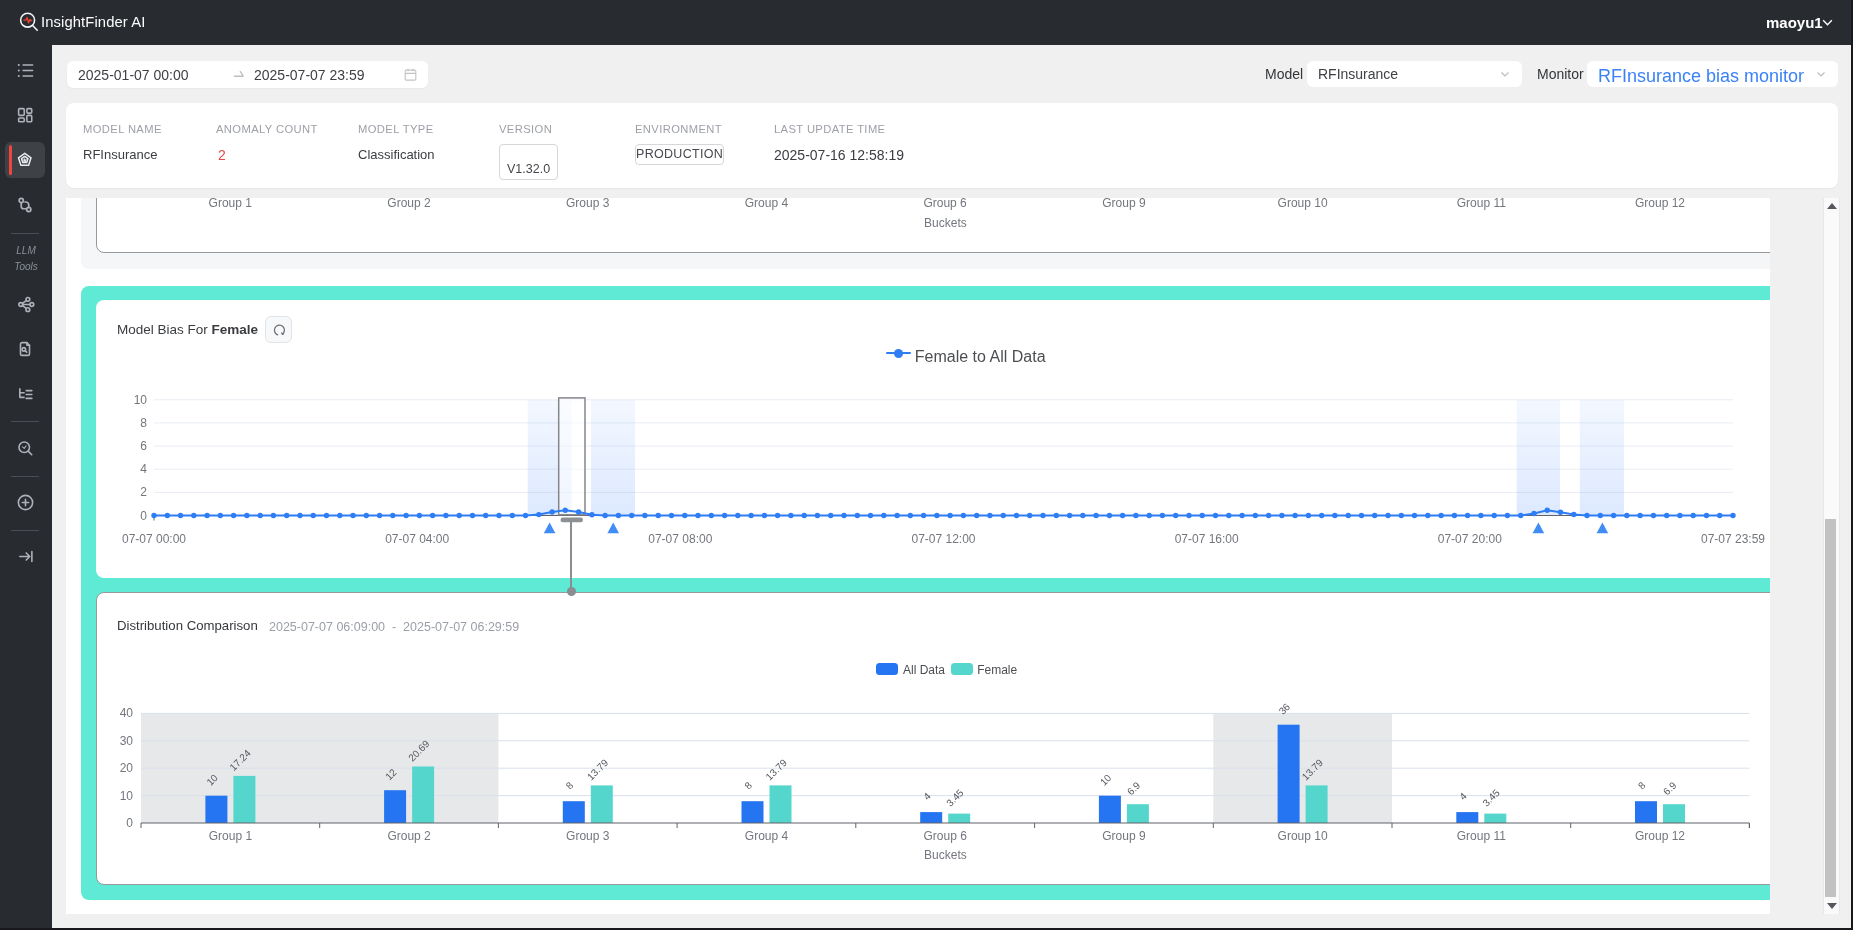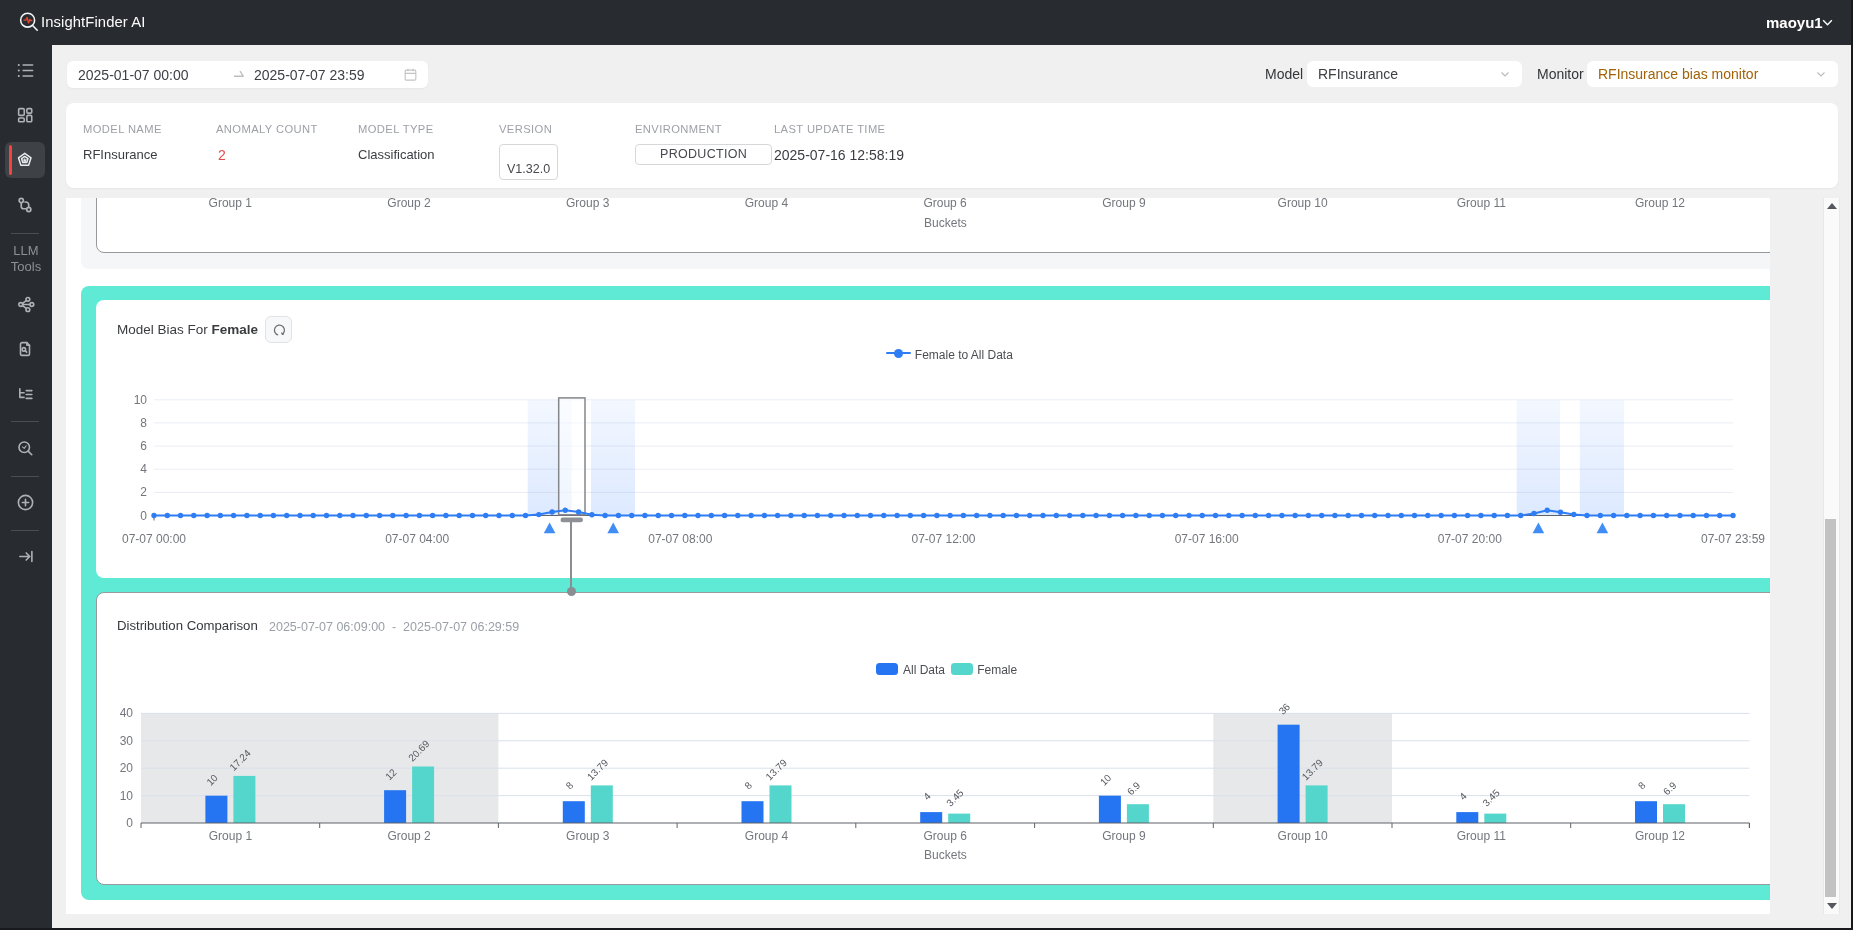--- a/index.html
+++ b/index.html
@@ -73,21 +73,21 @@
       <circle cx="12" cy="12" r="9"></circle>
       <path d="M12 8 v8 M8 12 h8"></path>
     </svg>
     <svg width="17" height="17" viewBox="0 0 24 24" fill="none" stroke="#aeb2b8" stroke-width="2.26" stroke-linecap="round" stroke-linejoin="round" style="position:absolute;left:16.5px;top:502.5px">
       <path d="M4 12 h13 M13 7 l5 5 -5 5 M21 5 v14"></path>
     </svg>
   <div style="position:absolute;left:11px;top:188px;width:28px;height:1px;background:#4a4e54"></div>
     <div style="position:absolute;left:11px;top:376px;width:28px;height:1px;background:#4a4e54"></div>
     <div style="position:absolute;left:11px;top:431px;width:28px;height:1px;background:#4a4e54"></div>
     <div style="position:absolute;left:11px;top:485px;width:28px;height:1px;background:#4a4e54"></div>
-  <div class="abs" style="left:0;top:198px;width:52px;text-align:center;color:#8b9097;font-size:13px;line-height:16px">LLM<br>Tools</div>
+  <div class="abs" style="left:0;top:198px;width:52px;text-align:center;color:#8b9097;font-size:10px;font-style:italic;line-height:16px">LLM<br>Tools</div>
 </div>
 
 <div class="abs" style="left:1851px;top:0;width:2px;height:930px;background:#17191c"></div>
 <div class="abs" style="left:0;top:928px;width:1853px;height:2px;background:#17191c"></div>
 
 <div class="abs" style="left:67px;top:61px;width:361px;height:27px;background:#fff;border-radius:6px;box-shadow:0 1px 2px rgba(0,0,0,0.04)">
   <div class="abs" style="left:11px;top:6px;font-size:14px;color:#3f4045">2025-01-07 00:00</div>
   <svg width="12" height="13" viewBox="0 0 13 13" fill="none" stroke="#bcbdc0" stroke-width="1.4" style="position:absolute;left:166px;top:6px">
       <path d="M1 9.5 h10.3 M7.6 4 l3.7 5.5"></path>
     </svg>
@@ -100,38 +100,38 @@
 
 <div class="abs" style="left:1265px;top:66px;font-size:14px;color:#333538">Model</div>
 <div class="abs" style="left:1307px;top:61px;width:215px;height:26px;background:#fff;border-radius:6px">
   <div class="abs" style="left:11px;top:5px;font-size:14px;color:#3f4045">RFInsurance</div>
   <svg width="12" height="12" viewBox="0 0 24 24" fill="none" stroke="#b9babd" stroke-width="2.2" style="position:absolute;right:11px;top:7px">
       <path d="M5 9 l7 7 7 -7"></path>
     </svg>
 </div>
 <div class="abs" style="left:1537px;top:66px;font-size:14px;color:#333538">Monitor</div>
 <div class="abs" style="left:1587px;top:61px;width:251px;height:26px;background:#fff;border-radius:6px">
-  <div class="abs" style="left:11px;top:5px;font-size:14px;color:#a16207">RFInsurance bias monitor</div>
+  <div class="abs" style="left:11px;top:5px;font-size:18px;color:#3b82f6">RFInsurance bias monitor</div>
   <svg width="12" height="12" viewBox="0 0 24 24" fill="none" stroke="#b9babd" stroke-width="2.2" style="position:absolute;right:11px;top:7px">
       <path d="M5 9 l7 7 7 -7"></path>
     </svg>
 </div>
 
 <div class="abs" style="left:66px;top:103px;width:1772px;height:84.5px;background:#fff;border-radius:8px;box-shadow:0 1px 2px rgba(0,0,0,0.04)">
   <div class="abs" style="left:17px;top:20px;font-size:11.2px;color:#9da0a6;letter-spacing:.4px">MODEL NAME</div>
   <div class="abs" style="left:150px;top:20px;font-size:11.2px;color:#9da0a6;letter-spacing:.4px">ANOMALY COUNT</div>
   <div class="abs" style="left:292px;top:20px;font-size:11.2px;color:#9da0a6;letter-spacing:.4px">MODEL TYPE</div>
   <div class="abs" style="left:433px;top:20px;font-size:11.2px;color:#9da0a6;letter-spacing:.4px">VERSION</div>
   <div class="abs" style="left:569px;top:20px;font-size:11.2px;color:#9da0a6;letter-spacing:.4px">ENVIRONMENT</div>
   <div class="abs" style="left:708px;top:20px;font-size:11.2px;color:#9da0a6;letter-spacing:.4px">LAST UPDATE TIME</div>
   <div class="abs" style="left:17px;top:44px;font-size:13px;color:#3b3d42">RFInsurance</div>
   <div class="abs" style="left:152px;top:44px;font-size:14px;color:#e14d4d">2</div>
   <div class="abs" style="left:292px;top:44px;font-size:13px;color:#3b3d42">Classification</div>
   <div class="abs" style="left:433px;top:41px;height:21px;padding:17px 7px;border:1px solid #d6d7d9;border-radius:4px;font-size:12.5px;color:#46484d">V1.32.0</div>
-  <div class="abs" style="left:569px;top:41px;height:21px;padding:2px 24px;border:1px solid #d6d7d9;border-radius:4px;font-size:12.5px;color:#46484d;letter-spacing:.3px">PRODUCTION</div>
+  <div class="abs" style="left:569px;top:41px;height:21px;padding:2px 0;border:1px solid #d6d7d9;border-radius:4px;font-size:12.5px;color:#46484d;letter-spacing:.3px">PRODUCTION</div>
   <div class="abs" style="left:708px;top:44px;font-size:14px;color:#3b3d42">2025-07-16 12:58:19</div>
 </div>
 
 <div class="abs" style="left:66px;top:197.5px;width:1704px;height:716.5px;background:#fff;overflow:hidden">
 
   <div class="abs" style="left:15px;top:-7.5px;width:1724px;height:79px;background:#f5f6f7;border-radius:0 0 8px 8px">
     <div class="abs" style="left:15px;top:-40px;width:1698px;height:103.4px;background:#fff;border:1.4px solid #97999d;border-radius:8px">
       <div class="abs" style="left:0;top:0;width:1698px;height:100px">
           <svg width="1698" height="100" viewBox="0 0 1698 100" style="position:absolute;left:0;top:0">
 <style>.ax{font:12px "Liberation Sans",sans-serif;fill:#73767d;}</style>
@@ -156,21 +156,21 @@
     <div class="abs" style="left:15px;top:14px;width:1698px;height:278px;background:#fff;border-radius:8px">
       <div class="abs" style="left:21px;top:22.5px;font-size:13.5px;color:#3a3c40">Model Bias For <b>Female</b></div>
       <div class="abs" style="left:169px;top:16px;width:27px;height:27px;border:1px solid #e2e3e6;border-radius:6px;background:#f7f8f9">
           <svg width="15" height="15" viewBox="0 0 24 24" fill="none" stroke="#6b6e73" stroke-width="2" style="position:absolute;left:6px;top:6px">
 <path d="M9.9 19.2 A 8 8 0 1 1 16.2 18.2"></path>
 <path d="M16.2 18.2 l 3.1 -0.7 M16.2 18.2 l -0.8 -3.1" stroke-width="1.8"></path>
 </svg>
         </div>
       <div class="abs" style="left:790.4px;top:52.4px;width:24.3px;height:2.6px;background:#2e7df4;border-radius:2px"></div>
       <div class="abs" style="left:797.8px;top:49.2px;width:9.2px;height:9.2px;background:#2e7df4;border-radius:50%"></div>
-      <div class="abs" style="left:818.8px;top:48px;font-size:12px;color:#4c4e52">Female to All Data</div>
+      <div class="abs" style="left:818.8px;top:48px;font-size:16px;color:#4c4e52">Female to All Data</div>
       <svg width="1698" height="278" viewBox="0 0 1698 278" style="position:absolute;left:0;top:0">
 <defs>
 <linearGradient id="bandg" x1="0" y1="0" x2="0" y2="1">
 <stop offset="0" stop-color="#5492ff" stop-opacity="0.07"></stop>
 <stop offset="1" stop-color="#5492ff" stop-opacity="0.20"></stop>
 </linearGradient>
 </defs>
 <style>.ax{font:12px "Liberation Sans",sans-serif;fill:#73767d;}</style>
 <line x1="58.0" y1="99.8" x2="1637.0" y2="99.8" stroke="#e9edf4" stroke-width="1"></line>
 <line x1="58.0" y1="122.9" x2="1637.0" y2="122.9" stroke="#e9edf4" stroke-width="1"></line>

